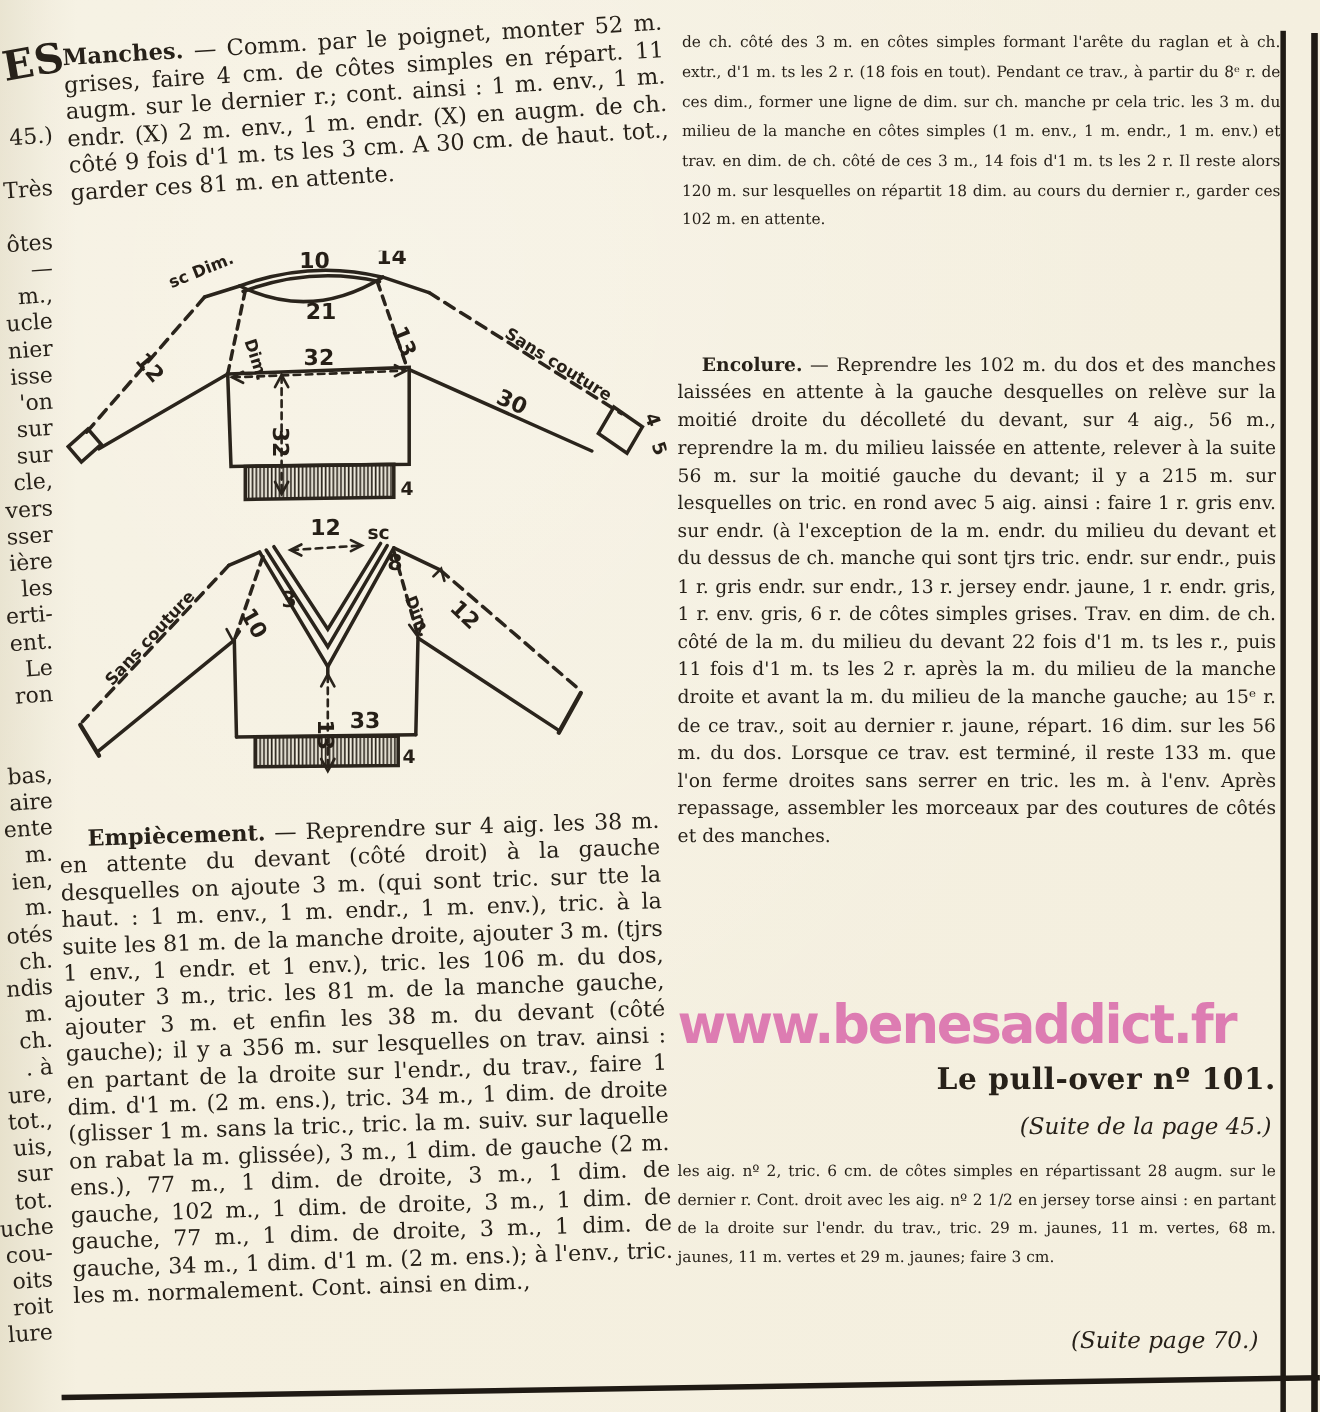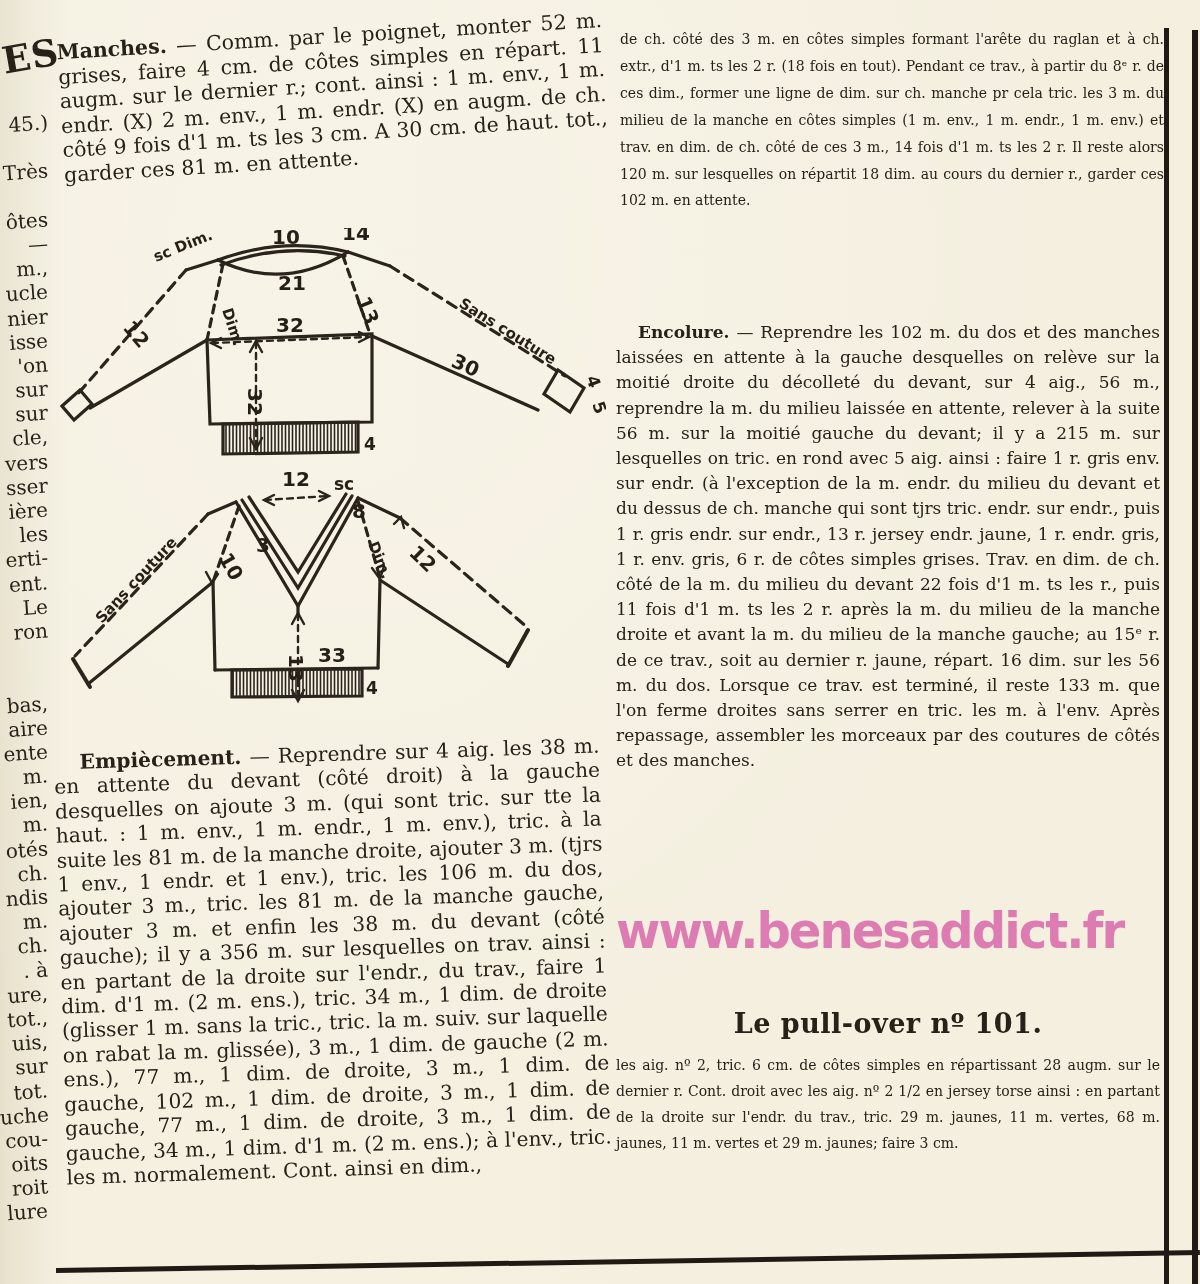--- a/index.html
+++ b/index.html
@@ -23,21 +23,21 @@
   .manches{position:absolute;top:24px;left:0;width:546px;font-size:20.5px;line-height:24.6px;
        transform:rotate(-3.4deg);}
   .empiecement{position:absolute;top:742px;left:0;width:546px;font-size:20.2px;line-height:24.4px;
        transform:rotate(-1.8deg);text-indent:26px;}
   .rp1{position:absolute;top:26px;left:4px;width:544px;font-size:14px;line-height:26.9px;}
   .encolure{position:absolute;top:320px;left:0;width:544px;font-size:17px;line-height:25.2px;
        text-indent:22px;}
   .watermark{position:absolute;top:903px;left:0;width:544px;font-family:"DejaVu Sans",sans-serif;
        font-weight:bold;font-size:49px;letter-spacing:-2px;color:#dd7cb2;white-space:nowrap;
        transform:scaleX(.98);transform-origin:left center;}
-  .pull-heading{position:absolute;top:1008px;left:0;width:544px;text-align:center;
+  .pull-heading{position:absolute;top:966px;left:0;width:544px;text-align:right;
        font-size:27px;font-weight:bold;letter-spacing:.5px;}
   .pull-sub{position:absolute;top:1012px;left:0;width:540px;text-align:right;
        font-style:italic;font-size:21px;}
   .rfinal{position:absolute;top:1052px;left:0;width:544px;font-size:14px;line-height:26px;}
   .rnote{position:absolute;top:1206px;left:0;width:528px;text-align:right;
        font-style:italic;font-size:21px;}
   
   .diag1{position:absolute;left:0;top:228px;}
   .diag2{position:absolute;left:0;top:456px;}
   svg text{fill:#261f17;font-family:"DejaVu Sans",sans-serif;font-weight:700;}
@@ -229,21 +229,23 @@
   <div class="col-right">
 
     <p class="print rp1">de ch. côté des 3 m. en côtes simples formant l'arête du raglan et à ch. extr., d'1 m. ts les 2 r. (18 fois en tout). Pendant ce trav., à partir du 8ᵉ r. de ces dim., former une ligne de dim. sur ch. manche pr cela tric. les 3 m. du milieu de la manche en côtes simples (1 m. env., 1 m. endr., 1 m. env.) et trav. en dim. de ch. côté de ces 3 m., 14 fois d'1 m. ts les 2 r. Il reste alors 120 m. sur lesquelles on répartit 18 dim. au cours du dernier r., garder ces 102 m. en attente.</p>
 
     <p class="print encolure"><span class="lead">Encolure.</span> <span>— Reprendre les 102 m. du dos et des manches laissées en attente à la gauche desquelles on relève sur la moitié droite du décolleté du devant, sur 4 aig., 56 m., reprendre la m. du milieu laissée en attente, relever à la suite 56 m. sur la moitié gauche du devant; il y a 215 m. sur lesquelles on tric. en rond avec 5 aig. ainsi : faire 1 r. gris env. sur endr. (à l'exception de la m. endr. du milieu du devant et du dessus de ch. manche qui sont tjrs tric. endr. sur endr., puis 1 r. gris endr. sur endr., 13 r. jersey endr. jaune, 1 r. endr. gris, 1 r. env. gris, 6 r. de côtes simples grises. Trav. en dim. de ch. côté de la m. du milieu du devant 22 fois d'1 m. ts les r., puis 11 fois d'1 m. ts les 2 r. après la m. du milieu de la manche droite et avant la m. du milieu de la manche gauche; au 15ᵉ r. de ce trav., soit au dernier r. jaune, répart. 16 dim. sur les 56 m. du dos. Lorsque ce trav. est terminé, il reste 133 m. que l'on ferme droites sans serrer en tric. les m. à l'env. Après repassage, assembler les morceaux par des coutures de côtés et des manches.</span></p>
 
     <div class="watermark">www.benesaddict.fr</div>
 
     <div class="pull-heading">Le pull-over nº 101.</div>
 
+    <div class="pull-sub">(Suite de la page 45.)</div>
 
     <p class="print rfinal">les aig. nº 2, tric. 6 cm. de côtes simples en répartissant 28 augm. sur le dernier r. Cont. droit avec les aig. nº 2 1/2 en jersey torse ainsi : en partant de la droite sur l'endr. du trav., tric. 29 m. jaunes, 11 m. vertes, 68 m. jaunes, 11 m. vertes et 29 m. jaunes; faire 3 cm.</p>
 
+    <div class="rnote">(Suite page 70.)</div>
   </div>
 
   <div class="vrule-a"></div>
   <div class="vrule-b"></div>
   <div class="bottom-rule"></div>
 </div>
 
 </body></html>

